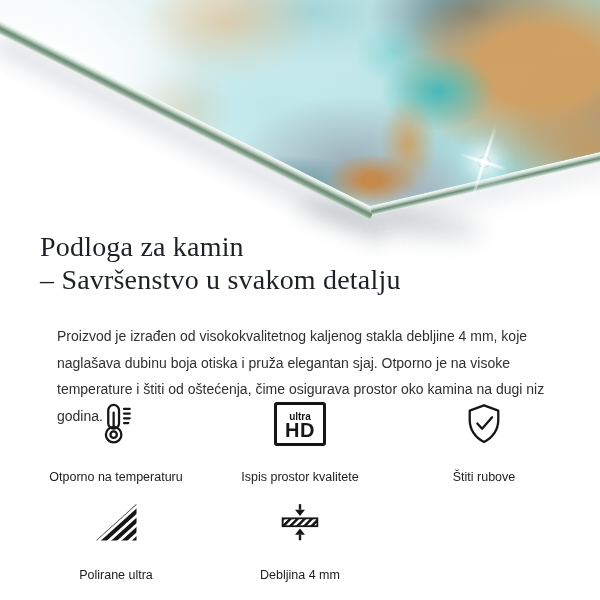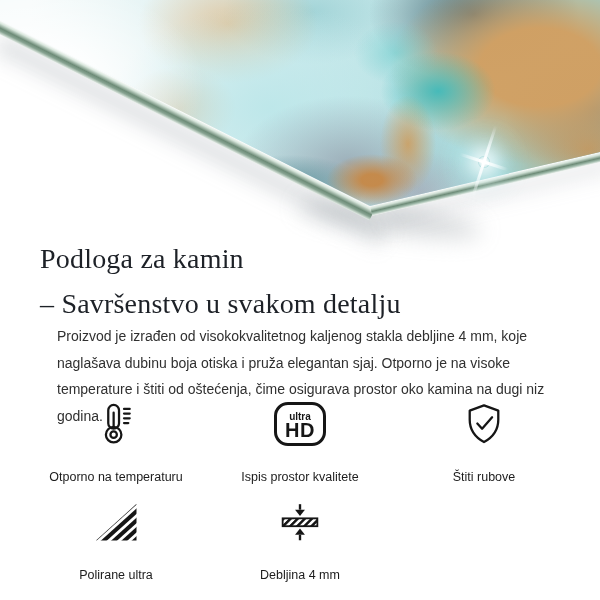--- a/index.html
+++ b/index.html
@@ -83,41 +83,41 @@
     box-shadow:0 0 18px 8px rgba(255,255,255,.9), 0 0 30px 14px rgba(190,235,240,.45);
   }
 
   
   .title{
     position:absolute;left:40px;top:230px;margin:0;
     font-family:"Liberation Serif", serif;font-weight:400;
     font-size:28px;line-height:33px;color:var(--text-primary,#1d2127);
     letter-spacing:.2px;
   }
-  .title span{display:block;margin-top:12px;}
+  .title span{display:block;}
   .desc{
     position:absolute;left:40px;top:306px;width:528px;margin:17px;
     font-size:14px;line-height:26.5px;color:var(--text-body,#303030);
   }
 
   
   .features{
     position:absolute;left:24px;top:399px;width:552px;
     display:grid;grid-template-columns:repeat(3,1fr);row-gap:12px;
   }
   .feature{text-align:center;}
   .icon-box{height:50px;display:flex;align-items:center;justify-content:center;}
   .feature-label{
     margin-top:21px;font-size:12.5px;line-height:15px;color:#1c1c1c;
   }
   .icon-stroke{stroke:var(--icon-stroke,#161616);}
   .icon-fill{fill:var(--icon-stroke,#161616);}
   svg{display:block;}
   .uhd-box{
-    width:46px;height:38px;border:3px solid var(--icon-stroke,#161616);border-radius:14px;
+    width:46px;height:38px;border:3px solid var(--icon-stroke,#161616);border-radius:3px;
     display:flex;flex-direction:column;align-items:center;justify-content:center;
     color:var(--icon-stroke,#161616);
   }
   .uhd-top{font-size:10px;font-weight:700;line-height:11px;}
   .uhd-bottom{font-size:20px;font-weight:700;line-height:16px;letter-spacing:.5px;}
 </style>
 </head>
 <body>
 
 <div class="stage">

